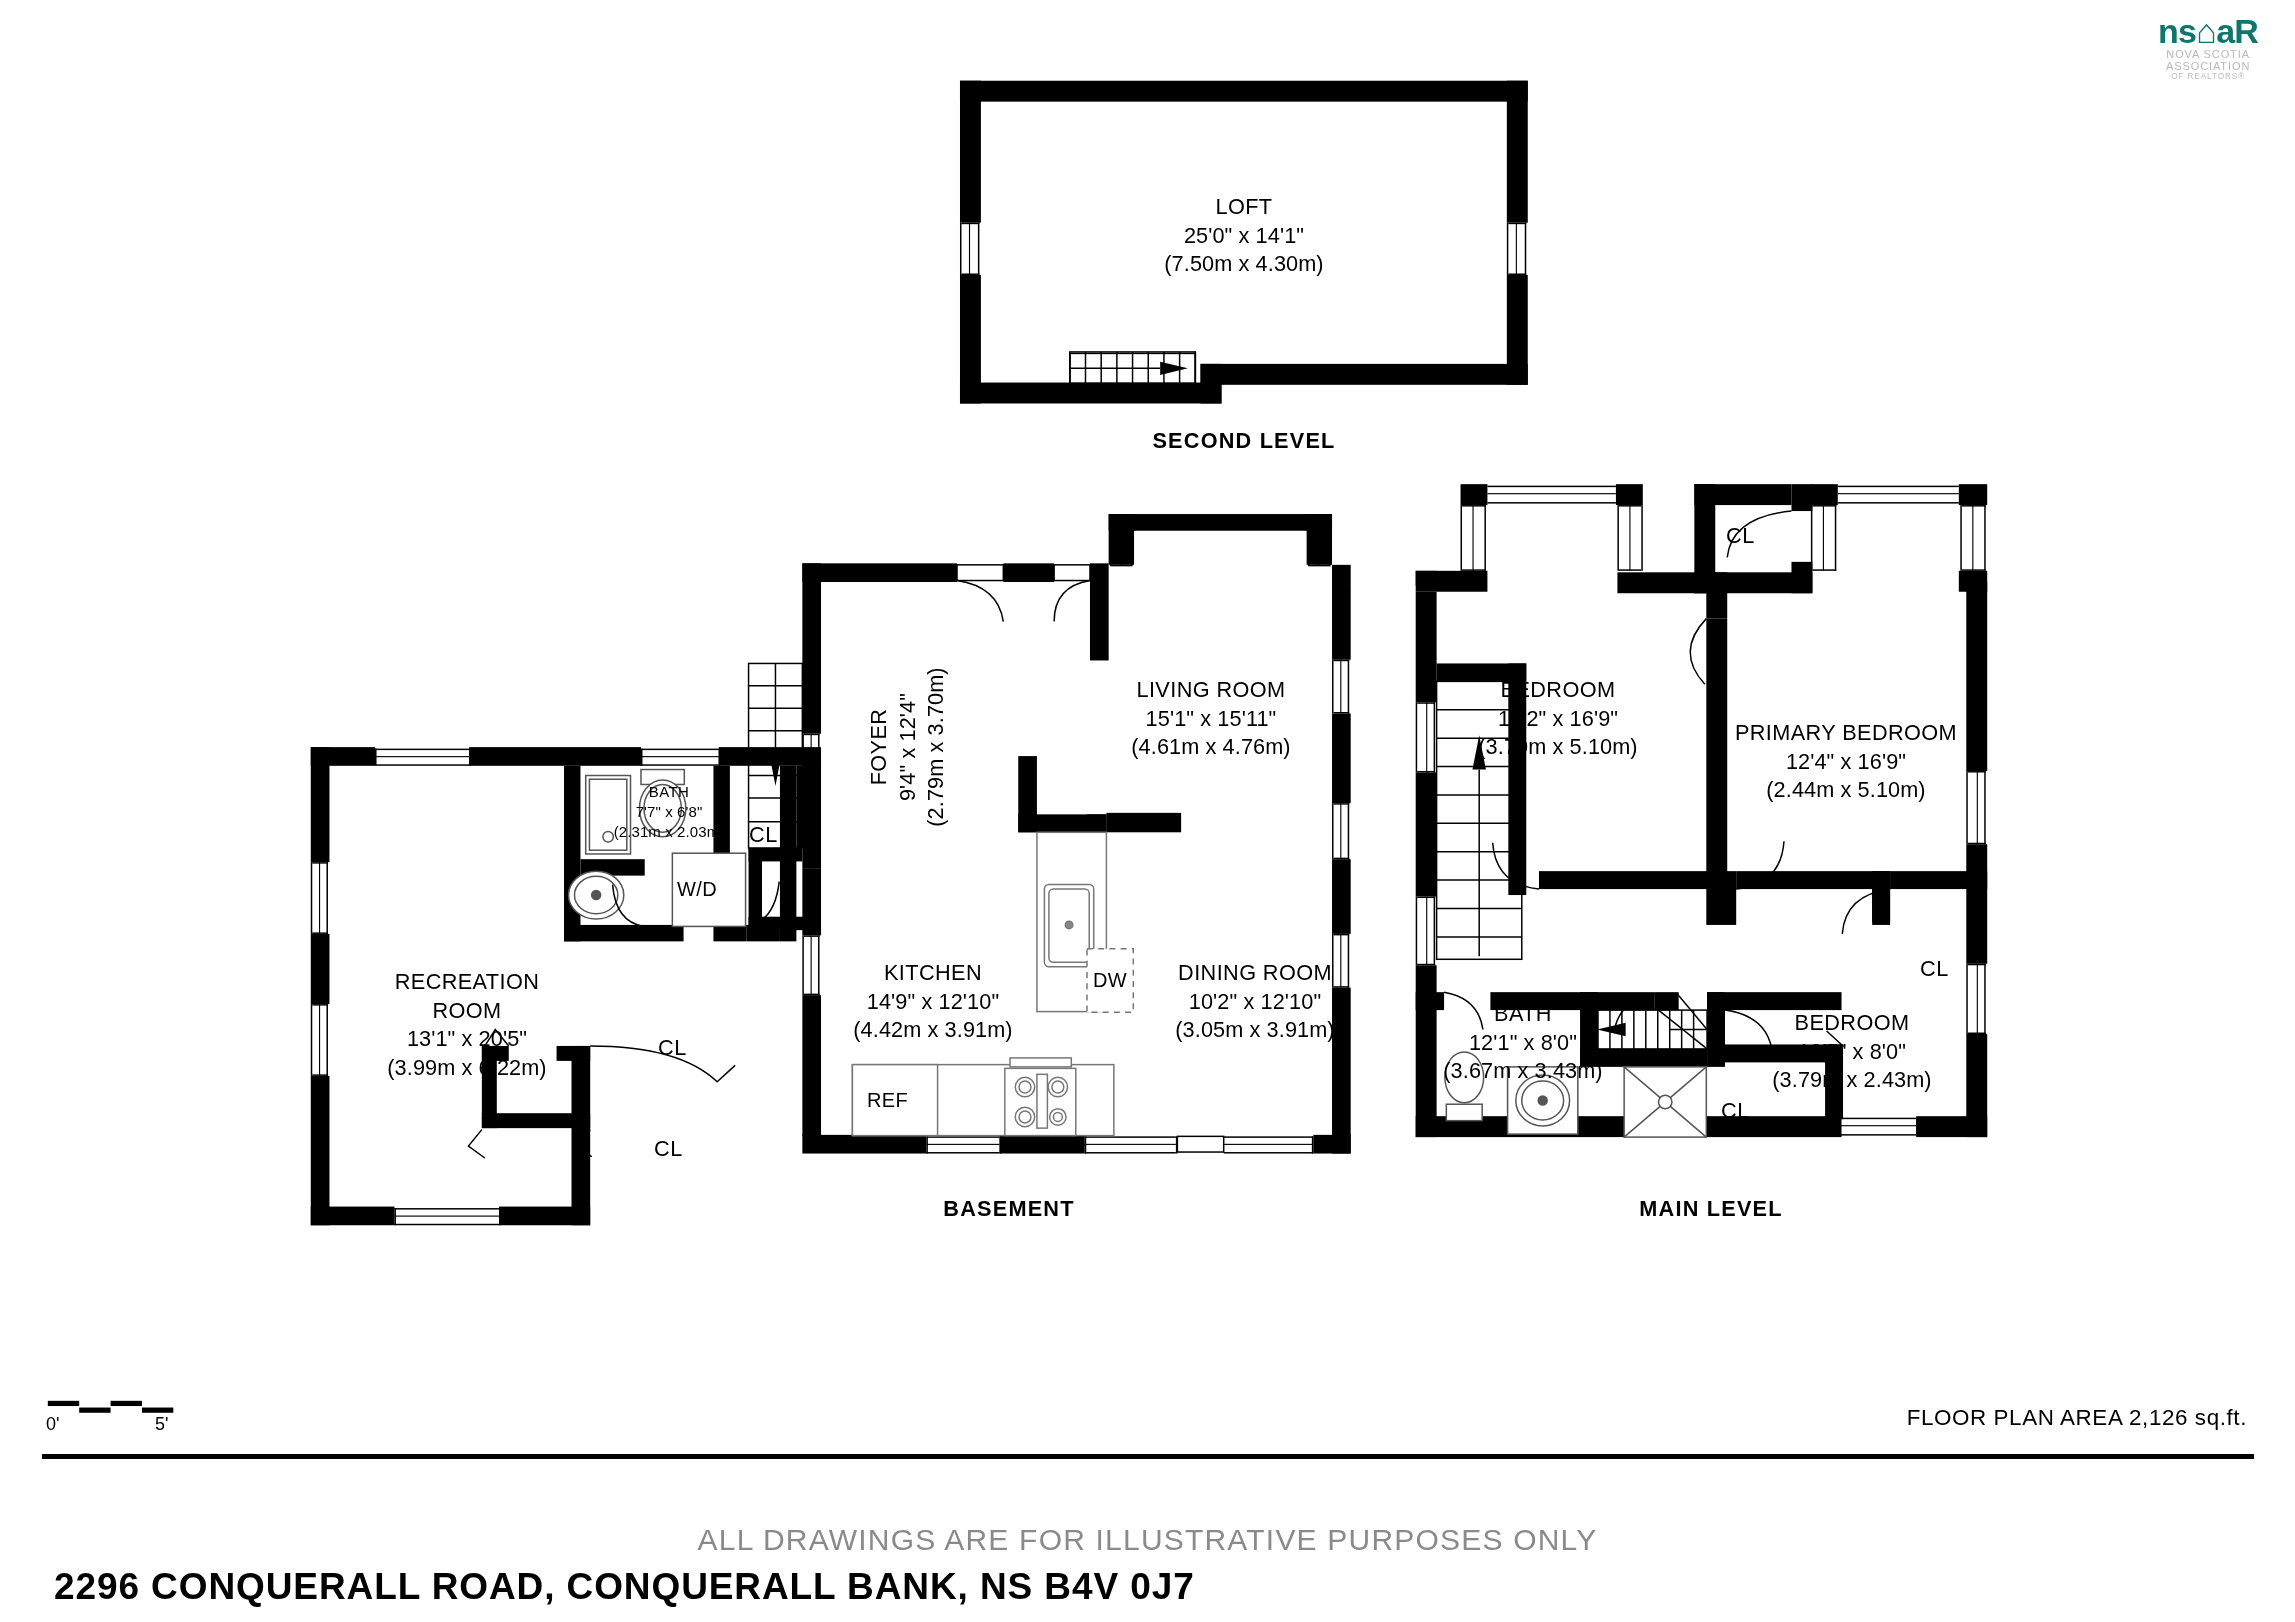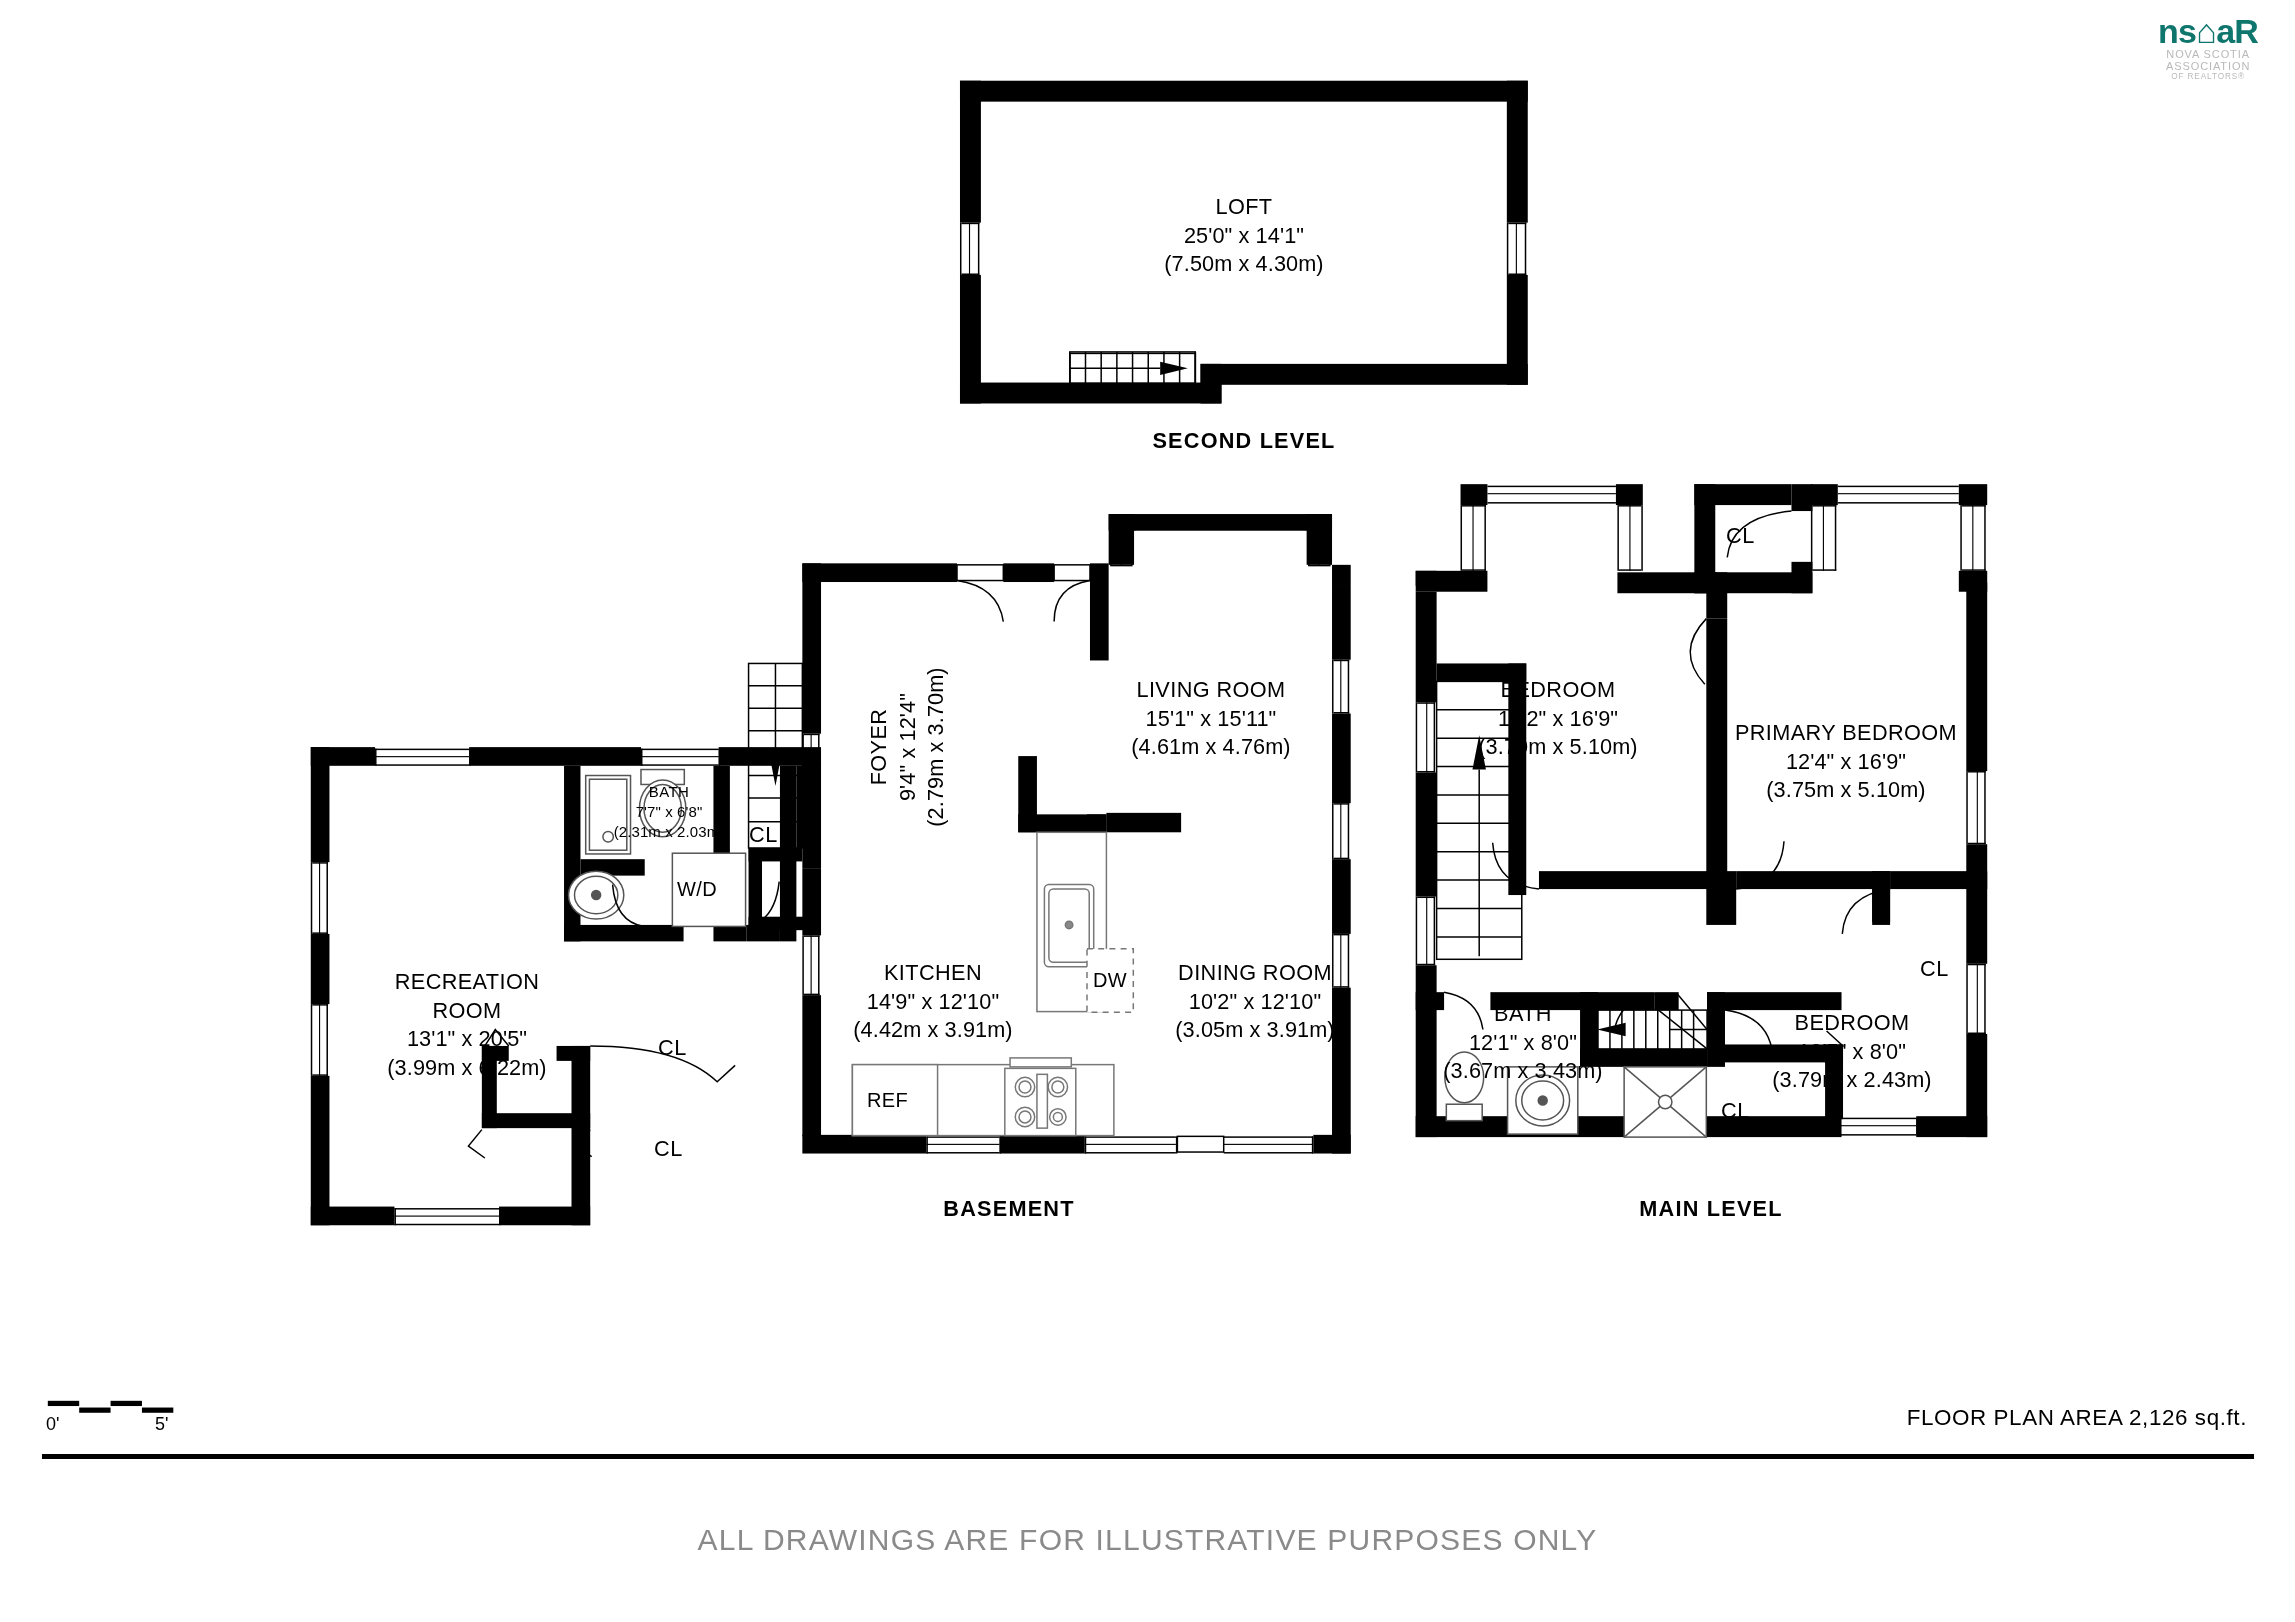--- a/index.html
+++ b/index.html
@@ -531,21 +531,21 @@
 
 <div class="lbl" style="left:1558px;top:676px;transform:translateX(-50%);">
   <div class="rname">BEDROOM</div>
   <div class="rdim">12'2" x 16'9"</div>
   <div class="rdim">(3.70m x 5.10m)</div>
 </div>
 
 <div class="lbl" style="left:1846px;top:691px;transform:translateX(-50%);margin-top:28px;">
   <div class="rname">PRIMARY BEDROOM</div>
   <div class="rdim">12'4" x 16'9"</div>
-  <div class="rdim">(3.75m x 5.10m)</div>
+  <div class="rdim">(2.44m x 5.10m)</div>
 </div>
 
 <div class="lbl" style="left:1523px;top:1000px;transform:translateX(-50%);">
   <div class="rname">BATH</div>
   <div class="rdim">12'1" x 8'0"</div>
   <div class="rdim">(3.67m x 3.43m)</div>
 </div>
 
 <div class="lbl" style="left:1852px;top:1009px;transform:translateX(-50%);">
   <div class="rname">BEDROOM</div>
@@ -568,20 +568,21 @@
 
 <div class="scalelbl" style="left:46px;top:1414px;">0'</div>
 <div class="scalelbl" style="left:155px;top:1414px;">5'</div>
 
 <div class="fparea" style="right:48px;top:1405px;">FLOOR PLAN AREA 2,126 sq.ft.</div>
 
 <div class="hr" style="left:42px;top:1454px;width:2212px;height:5.2px;"></div>
 
 <div class="foot-note" style="left:0;top:1523px;">ALL DRAWINGS ARE FOR ILLUSTRATIVE PURPOSES ONLY</div>
 
+<div class="addr" style="left:54px;top:1566px;">2296 CONQUERALL ROAD, CONQUERALL BANK, NS B4V 0J7</div>
 
 <div class="logo" style="right:19.4px;top:13.5px;width:135px;">
   <div class="mark" style="text-align:center;">ns⌂aR</div>
   <div class="sub1">NOVA SCOTIA ASSOCIATION</div>
   <div class="sub2">OF REALTORS®</div>
 </div>
 
 </div>
 
 

